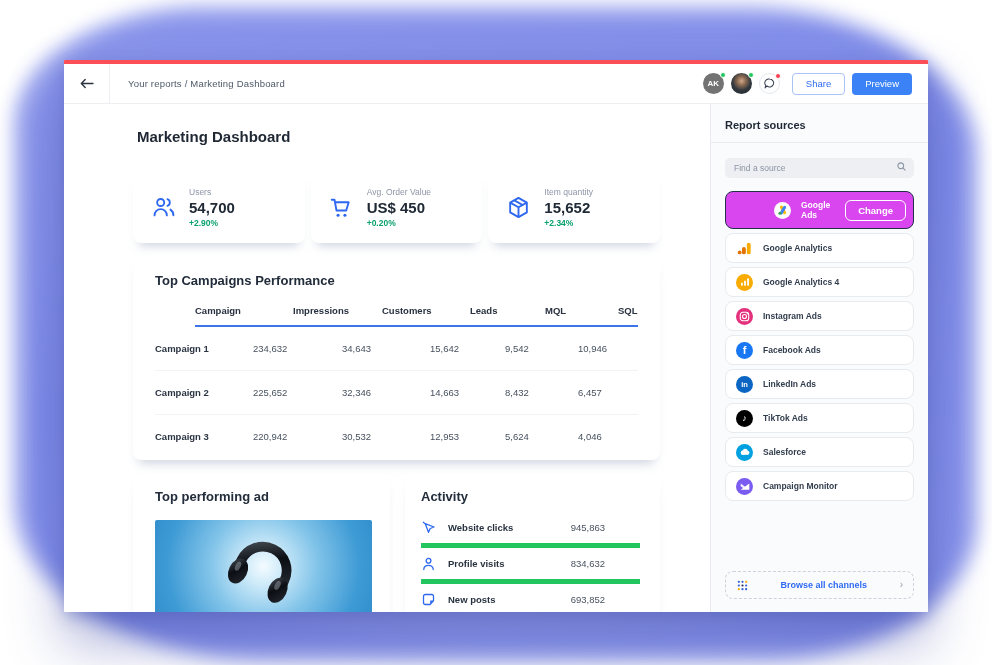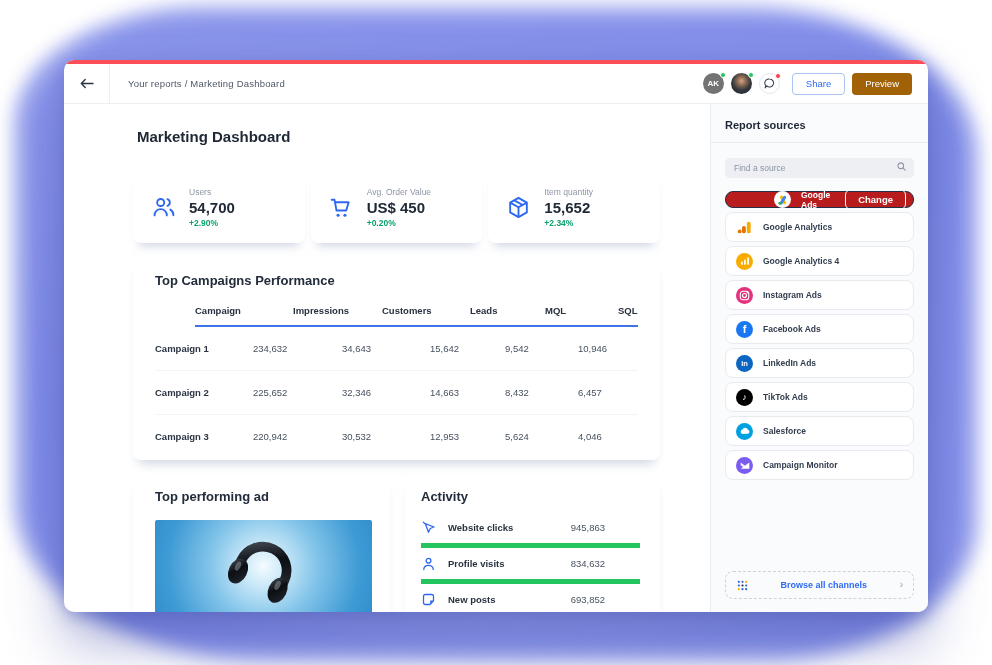--- a/index.html
+++ b/index.html
@@ -14,40 +14,40 @@
   .blob-b { position:absolute; left:32px; top:22px; width:928px; height:622px;
     background:linear-gradient(165deg,#8a95ea 0%, #7e8be8 45%, #8591ea 100%);
     border-radius:170px 200px 180px 210px / 110px 130px 120px 140px; filter:blur(6px); }
   .blob-c { position:absolute; left:555px; top:85px; width:340px; height:170px;
     background:radial-gradient(closest-side, rgba(138,115,226,.8), rgba(138,115,226,0)); filter:blur(10px); }
   .blob-d { position:absolute; left:120px; top:555px; width:760px; height:95px;
     background:radial-gradient(closest-side, rgba(163,173,242,.85), rgba(163,173,242,0)); filter:blur(12px); }
 
   
   .window { position:absolute; left:64px; top:60px; width:864px; height:552px;
-    background:#fff; border-radius:10px; overflow:hidden; display:flex; flex-direction:column;
+    background:#fff; border-radius:1px; overflow:hidden; display:flex; flex-direction:column;
     box-shadow:0 30px 55px rgba(72,82,170,.45), 0 6px 16px rgba(72,82,170,.30); }
   .redbar { height:4px; background:#fb4e57; flex-shrink:0; }
 
   .header { height:40px; display:flex; align-items:center; border-bottom:1px solid #edeff3; flex-shrink:0; }
   .back-btn { width:46px; height:100%; border:none; border-right:1px solid #edeff3; background:transparent;
     display:flex; align-items:center; justify-content:center; cursor:pointer; }
   .breadcrumb { margin-left:18px; font-size:9.5px; color:#4e5868; letter-spacing:.2px; }
   .header-right { margin-left:auto; display:flex; align-items:center; gap:7px; padding-right:16px; }
   .avatar { width:21px; height:21px; border-radius:50%; position:relative; flex-shrink:0; cursor:pointer; }
   .avatar-ak { background:#737373; color:#fff; font-size:8px; font-weight:bold;
     display:flex; align-items:center; justify-content:center; }
   .avatar-photo { background:radial-gradient(circle at 50% 38%, #d3a78c 0%, #8a6a52 26%, #33383f 55%, #1f2329 100%); }
   .chat-bubble { width:21px; height:21px; border-radius:50%; background:#fff; border:1px solid #e2e6ec;
     position:relative; display:flex; align-items:center; justify-content:center; cursor:pointer; }
   .status-dot { position:absolute; top:-1px; right:-2px; width:6px; height:6px; border-radius:50%; border:1.5px solid #fff; }
   .dot-green { background:#22c55e; } .dot-red { background:#f43f4f; }
   .btn-outline { height:22px; padding:0 13px; border:1px solid #a9c3f5; color:#2f6bf2; background:#fff;
     border-radius:4px; font-size:9.5px; font-family:inherit; cursor:pointer; margin-left:5px; }
-  .btn-solid { height:22px; padding:0 13px; border:none; background:#a16207; color:#fff;
+  .btn-solid { height:22px; padding:0 13px; border:none; background:#3b82f6; color:#fff;
     border-radius:4px; font-size:9.5px; font-family:inherit; cursor:pointer; }
 
   .window-body { flex:1; display:flex; min-height:0; }
 
   
   .main { width:646px; padding:20px 50px 0 69px; }
   .page-title { font-size:15px; font-weight:bold; color:#1e2733; margin:4px 0 0 4px; }
 
   .stats { display:flex; gap:6px; margin-top:26px; }
   .stat-card { flex:1; background:#fff; border-radius:8px; padding:12px 6px 12px 18px; height:72px;
@@ -88,21 +88,21 @@
     display:flex; flex-direction:column; min-height:0; }
   .sb-title { font-size:11px; font-weight:bold; color:#1f2835; margin:0 -14px; padding:3px 14px 11px; border-bottom:1px solid #e9ebef; }
   .search-wrap { margin-top:14px; position:relative; }
   .search-input { width:100%; height:20px; background:#edeff3; border:none; border-radius:5px;
     font-size:8.5px; font-family:inherit; color:#39424f; padding:0 24px 0 9px; outline:none; }
   .search-input::placeholder { color:#8b94a3; }
   .search-icon { position:absolute; right:8px; top:5px; }
   .src-list { margin-top:13px; display:flex; flex-direction:column; gap:4px; }
   .source { height:30px; background:#fff; border:1px solid #e7eaef; border-radius:8px;
     display:flex; align-items:center; gap:10px; padding:0 7px 0 10px; cursor:pointer; }
-  .source-selected { height:17px; background:#b91c1c; border-color:#233049;padding-left:48px; }
+  .source-selected { height:38px; background:#d946ef; border-color:#233049;padding-left:48px; }
   .src-label { font-size:8.5px; font-weight:bold; color:#323d4d; }
   .source-selected .src-label { color:#fff; }
   .logo { width:17px; height:17px; border-radius:50%; display:flex; align-items:center; justify-content:center; flex-shrink:0; overflow:hidden; }
   .logo-white { background:#fff; }
   .logo-ga4 { background:#f9ab00; } .logo-ig { background:#e3317d; } .logo-fb { background:#1877f2; }
   .logo-li { background:#0a66c2; } .logo-tt { background:#000; } .logo-sf { background:#00a1e0; }
   .logo-cm { background:#7a5cf0; }
   .logo-text { color:#fff; font-weight:bold; }
   .change-btn { margin-left:auto; height:21px; padding:0 12px; background:transparent; border:1.5px solid #fff;
     border-radius:6px; color:#fff; font-size:9.5px; font-weight:bold; font-family:inherit; cursor:pointer; }

